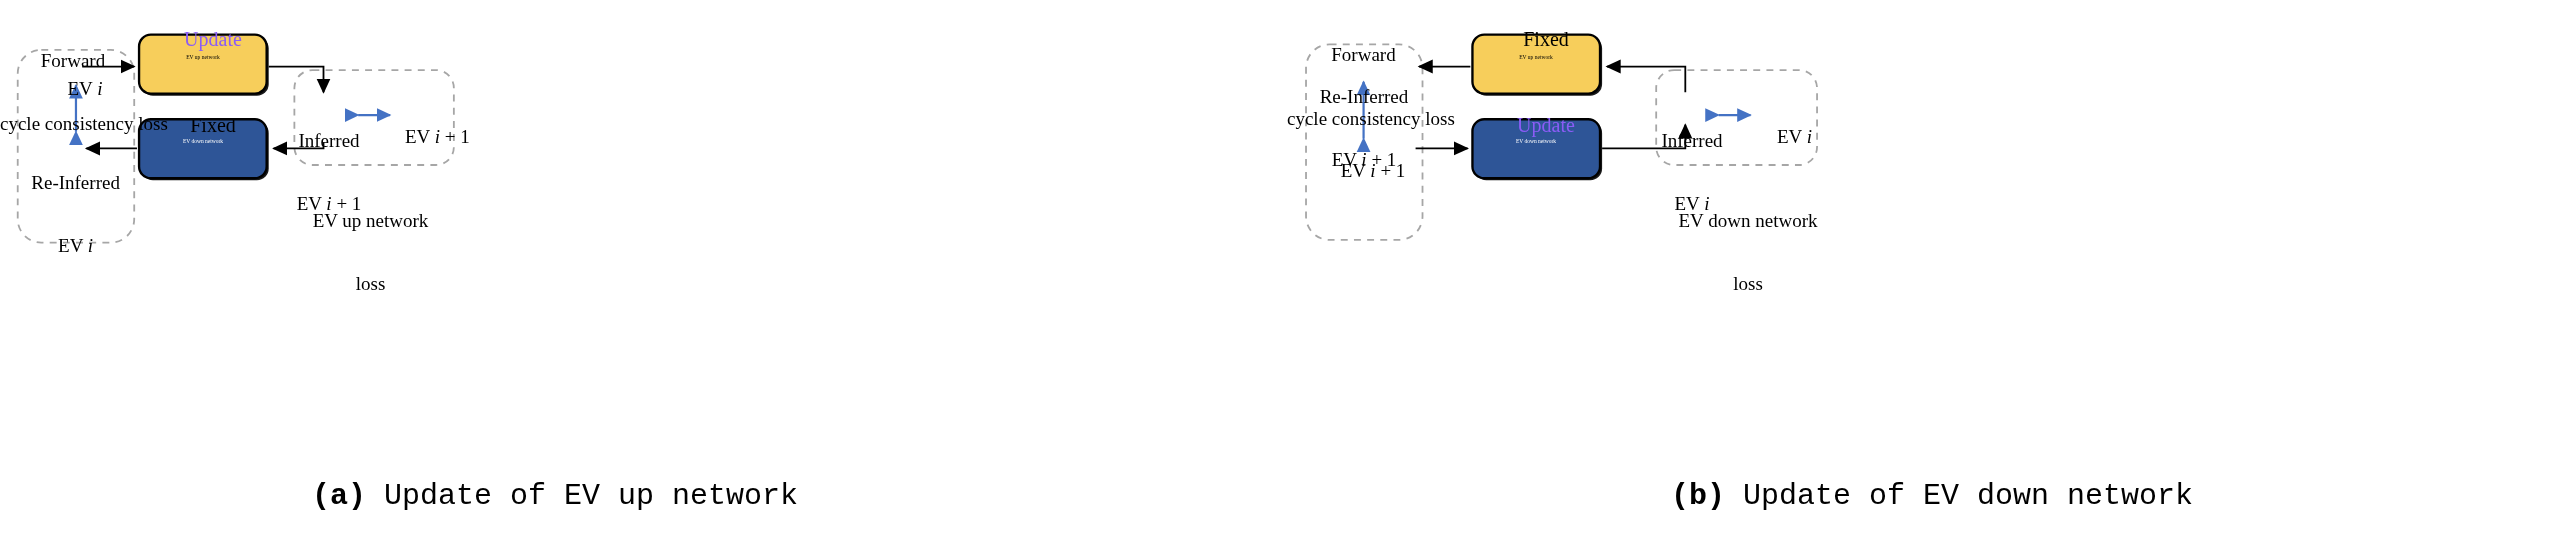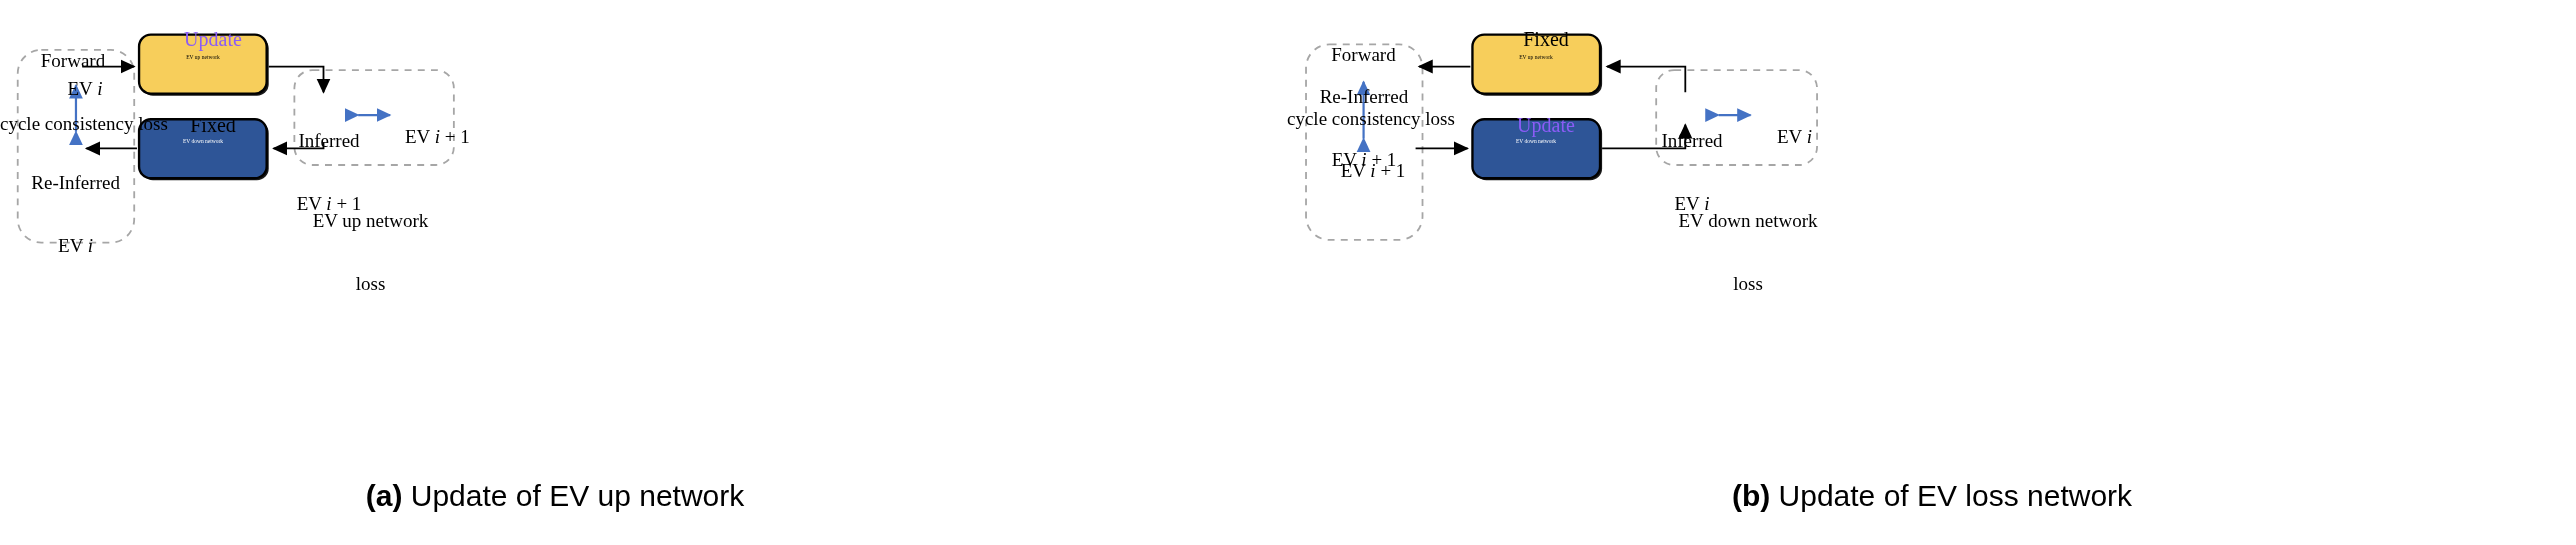--- a/index.html
+++ b/index.html
@@ -7,21 +7,21 @@
        font-family:"Liberation Serif","DejaVu Serif",serif;}
   #root{position:relative;width:2576px;height:545px;background:#fff;}
   svg.layer{position:absolute;left:0;top:0;width:2576px;height:545px;}
   .lbl{position:absolute;text-align:center;color:#000;line-height:1.12;
        font-family:"Liberation Serif","DejaVu Serif",serif;white-space:pre;}
   .it{font-style:italic;}
   .update{color:#8b5cf6;font-weight:normal;}
   .boxtext{position:absolute;text-align:center;line-height:1;
            font-family:"Liberation Serif","DejaVu Serif",serif;white-space:nowrap;}
   .caption{position:absolute;text-align:center;font-size:30px;color:#000;
-           font-family:Liberation Sans, sans-serif;white-space:nowrap;}
+           font-family:Liberation Mono, monospace;white-space:nowrap;}
   .caption b{font-weight:bold;}
 </style>
 </head>
 <body>
 
 <div id="root">
 
   <svg class="layer" viewBox="0 0 3714 786">
     <defs>
       <marker id="bk" markerWidth="9" markerHeight="9" refX="7.6" refY="4.5" orient="auto" markerUnits="strokeWidth">
@@ -183,17 +183,17 @@
   <div class="lbl" style="left:1749px;top:105px;width:72px;font-size:19px;">
     <span>EV <i class="it">i</i></span>
   </div>
 
   <div class="lbl" style="left:1644px;top:167px;width:208px;font-size:19px;">
     <div>EV down network</div>
     <div>loss</div>
   </div>
 
   <div class="caption" style="left:1288px;top:479px;width:1288px;">
-    <b>(b)</b><span> Update of EV loss network</span>
+    <b>(b)</b><span> Update of EV down network</span>
   </div>
 
 </div>
 
 
 </body></html>

